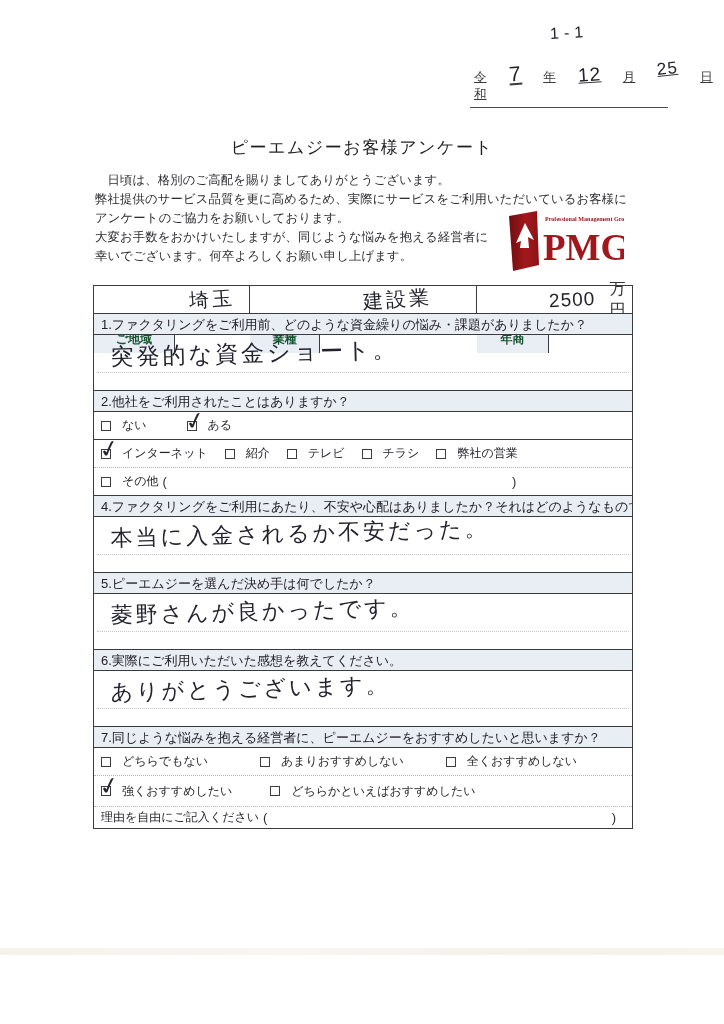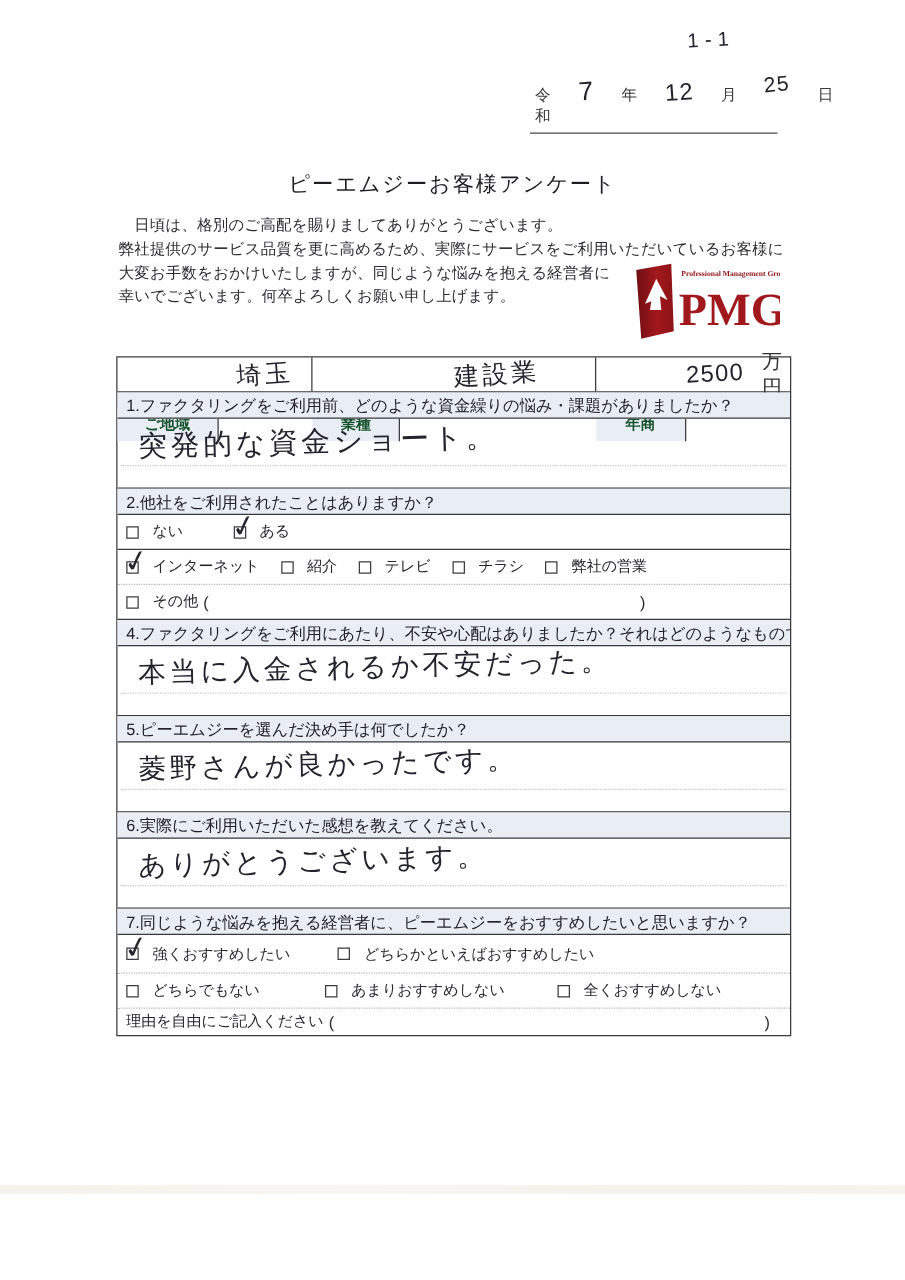--- a/index.html
+++ b/index.html
@@ -22,24 +22,24 @@
 
   
   .red-note {
     position: absolute; top: 24px; left: 550px;
     color: #cc4943; font-size: 16px; letter-spacing: 5px;
     transform: rotate(-3deg);
   }
 
   
   .date-line {
-    position: absolute; top: 62px; left: 424px; width: 198px;
+    position: absolute; top: 62px; left: 470px; width: 198px;
     display: flex; align-items: baseline; gap: 22px;
     border-bottom: 1.6px solid #4a4a4a; padding: 0 4px 4px 4px;
-    font-size: 12.5px; color: #3a3a3a;
+    font-size: 12.5px; color: #3a3a3a; text-decoration: underline;
   }
   .hand { color: #23232e; }
   .date-line .hand { font-size: 21px; letter-spacing: 1px; transform: rotate(-4deg); display:inline-block; }
   .date-line .hand.day { font-size: 17px; position: relative; top: -7px; transform: rotate(-6deg); }
   .date-line .hand.month { font-size: 19px; }
 
   
   .title {
     position: absolute; top: 136px; left: 0; width: 724px;
     text-align: center; font-size: 17px; font-weight: normal; letter-spacing: 1.5px;
@@ -123,20 +123,21 @@
     <span>月</span>
     <span class="hand day">25</span>
     <span>日</span>
   </div>
 
   <div class="title">ピーエムジーお客様アンケート</div>
 
   <div class="intro">
     <div>　日頃は、格別のご高配を賜りましてありがとうございます。</div>
     <div>弊社提供のサービス品質を更に高めるため、実際にサービスをご利用いただいているお客様に</div>
+    <div>アンケートのご協力をお願いしております。</div>
     <div>大変お手数をおかけいたしますが、同じような悩みを抱える経営者に</div>
     <div>幸いでございます。何卒よろしくお願い申し上げます。</div>
   </div>
 
   <div class="logo">
     <svg width="120" height="62" viewBox="0 0 120 62">
       <defs>
         <linearGradient id="lg" x1="0" y1="0" x2="1" y2="0">
           <stop offset="0" stop-color="#6f0e12"></stop>
           <stop offset="0.55" stop-color="#a3181c"></stop>
@@ -225,42 +226,42 @@
     <div class="row answer-row">
       <div class="ans-hand hand">菱野さんが良かったです。</div>
     </div>
 
     <div class="row qheader">6.実際にご利用いただいた感想を教えてください。</div>
     <div class="row answer-row">
       <div class="ans-hand hand">ありがとうございます。</div>
     </div>
 
     <div class="row qheader">7.同じような悩みを抱える経営者に、ピーエムジーをおすすめしたいと思いますか？</div>
+    <div class="row opt-row q7row2 dotted-sep">
+      <span class="opt" style="margin-right:52px">
+        <span class="cb"></span>
+        <span>どちらでもない</span>
+      </span>
+      <span class="opt" style="margin-right:42px">
+        <span class="cb"></span>
+        <span>あまりおすすめしない</span>
+      </span>
+      <span class="opt">
+        <span class="cb"></span>
+        <span>全くおすすめしない</span>
+      </span>
+    </div>
     <div class="row opt-row q7row1 dotted-sep">
       <span class="opt" style="margin-right:38px">
         <span class="cb checked"></span>
         <span>強くおすすめしたい</span>
       </span>
       <span class="opt">
         <span class="cb"></span>
         <span>どちらかといえばおすすめしたい</span>
-      </span>
-    </div>
-    <div class="row opt-row q7row2 dotted-sep">
-      <span class="opt" style="margin-right:52px">
-        <span class="cb"></span>
-        <span>どちらでもない</span>
-      </span>
-      <span class="opt" style="margin-right:42px">
-        <span class="cb"></span>
-        <span>あまりおすすめしない</span>
-      </span>
-      <span class="opt">
-        <span class="cb"></span>
-        <span>全くおすすめしない</span>
       </span>
     </div>
     <div class="row reason-row">
       <span>理由を自由にご記入ください</span>
       <span class="paren" style="margin-left:4px">(</span>
       <span class="spacer"></span>
       <span class="paren" style="margin-right:16px">)</span>
     </div>
 
   </div>

